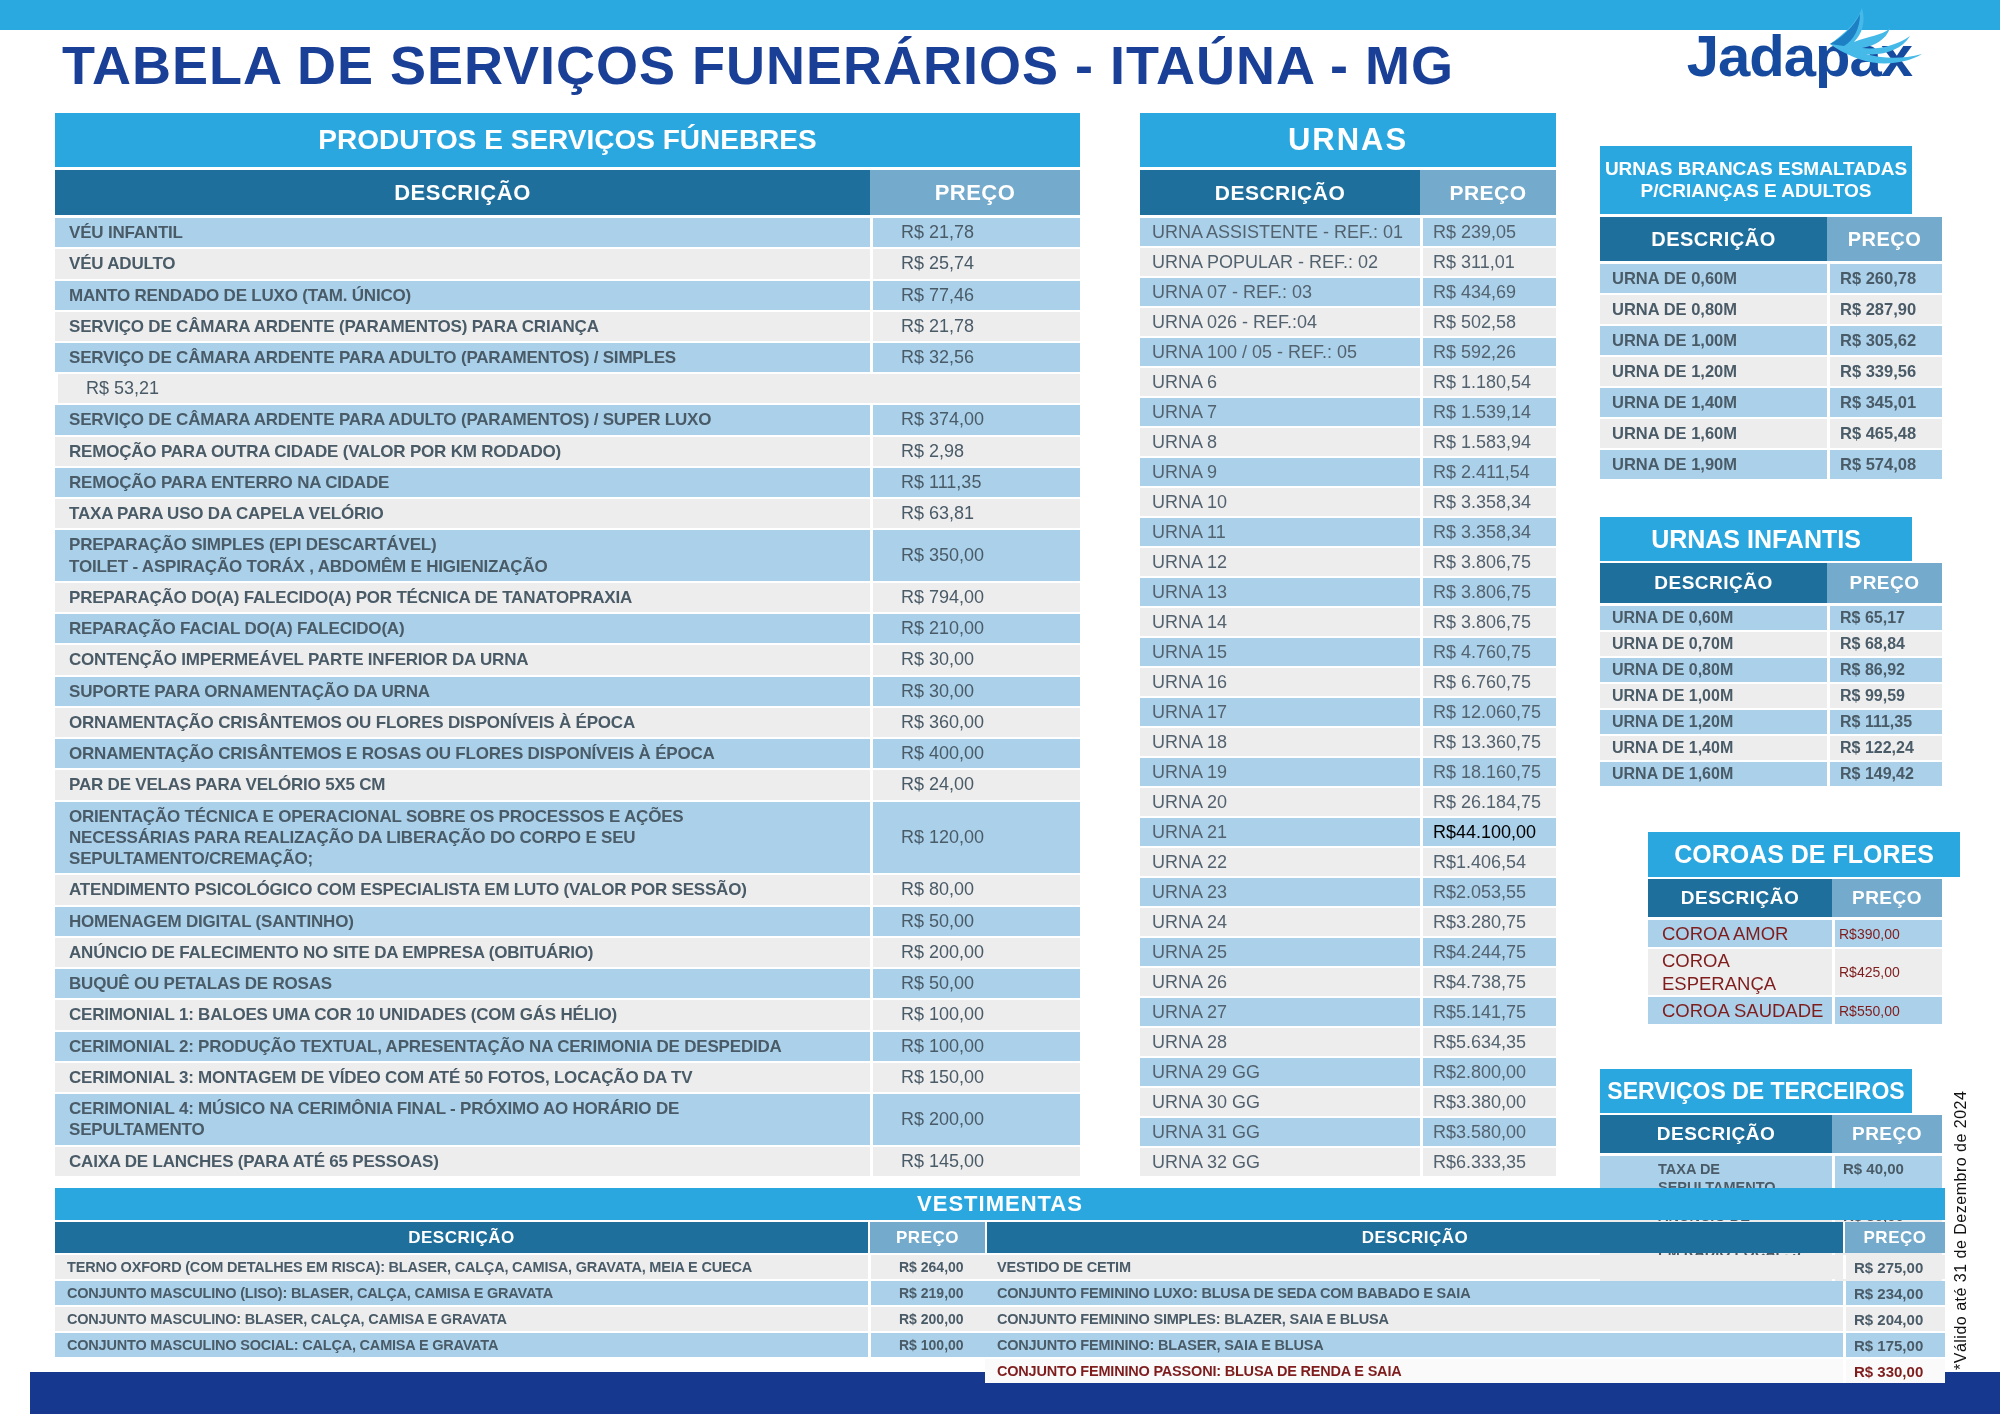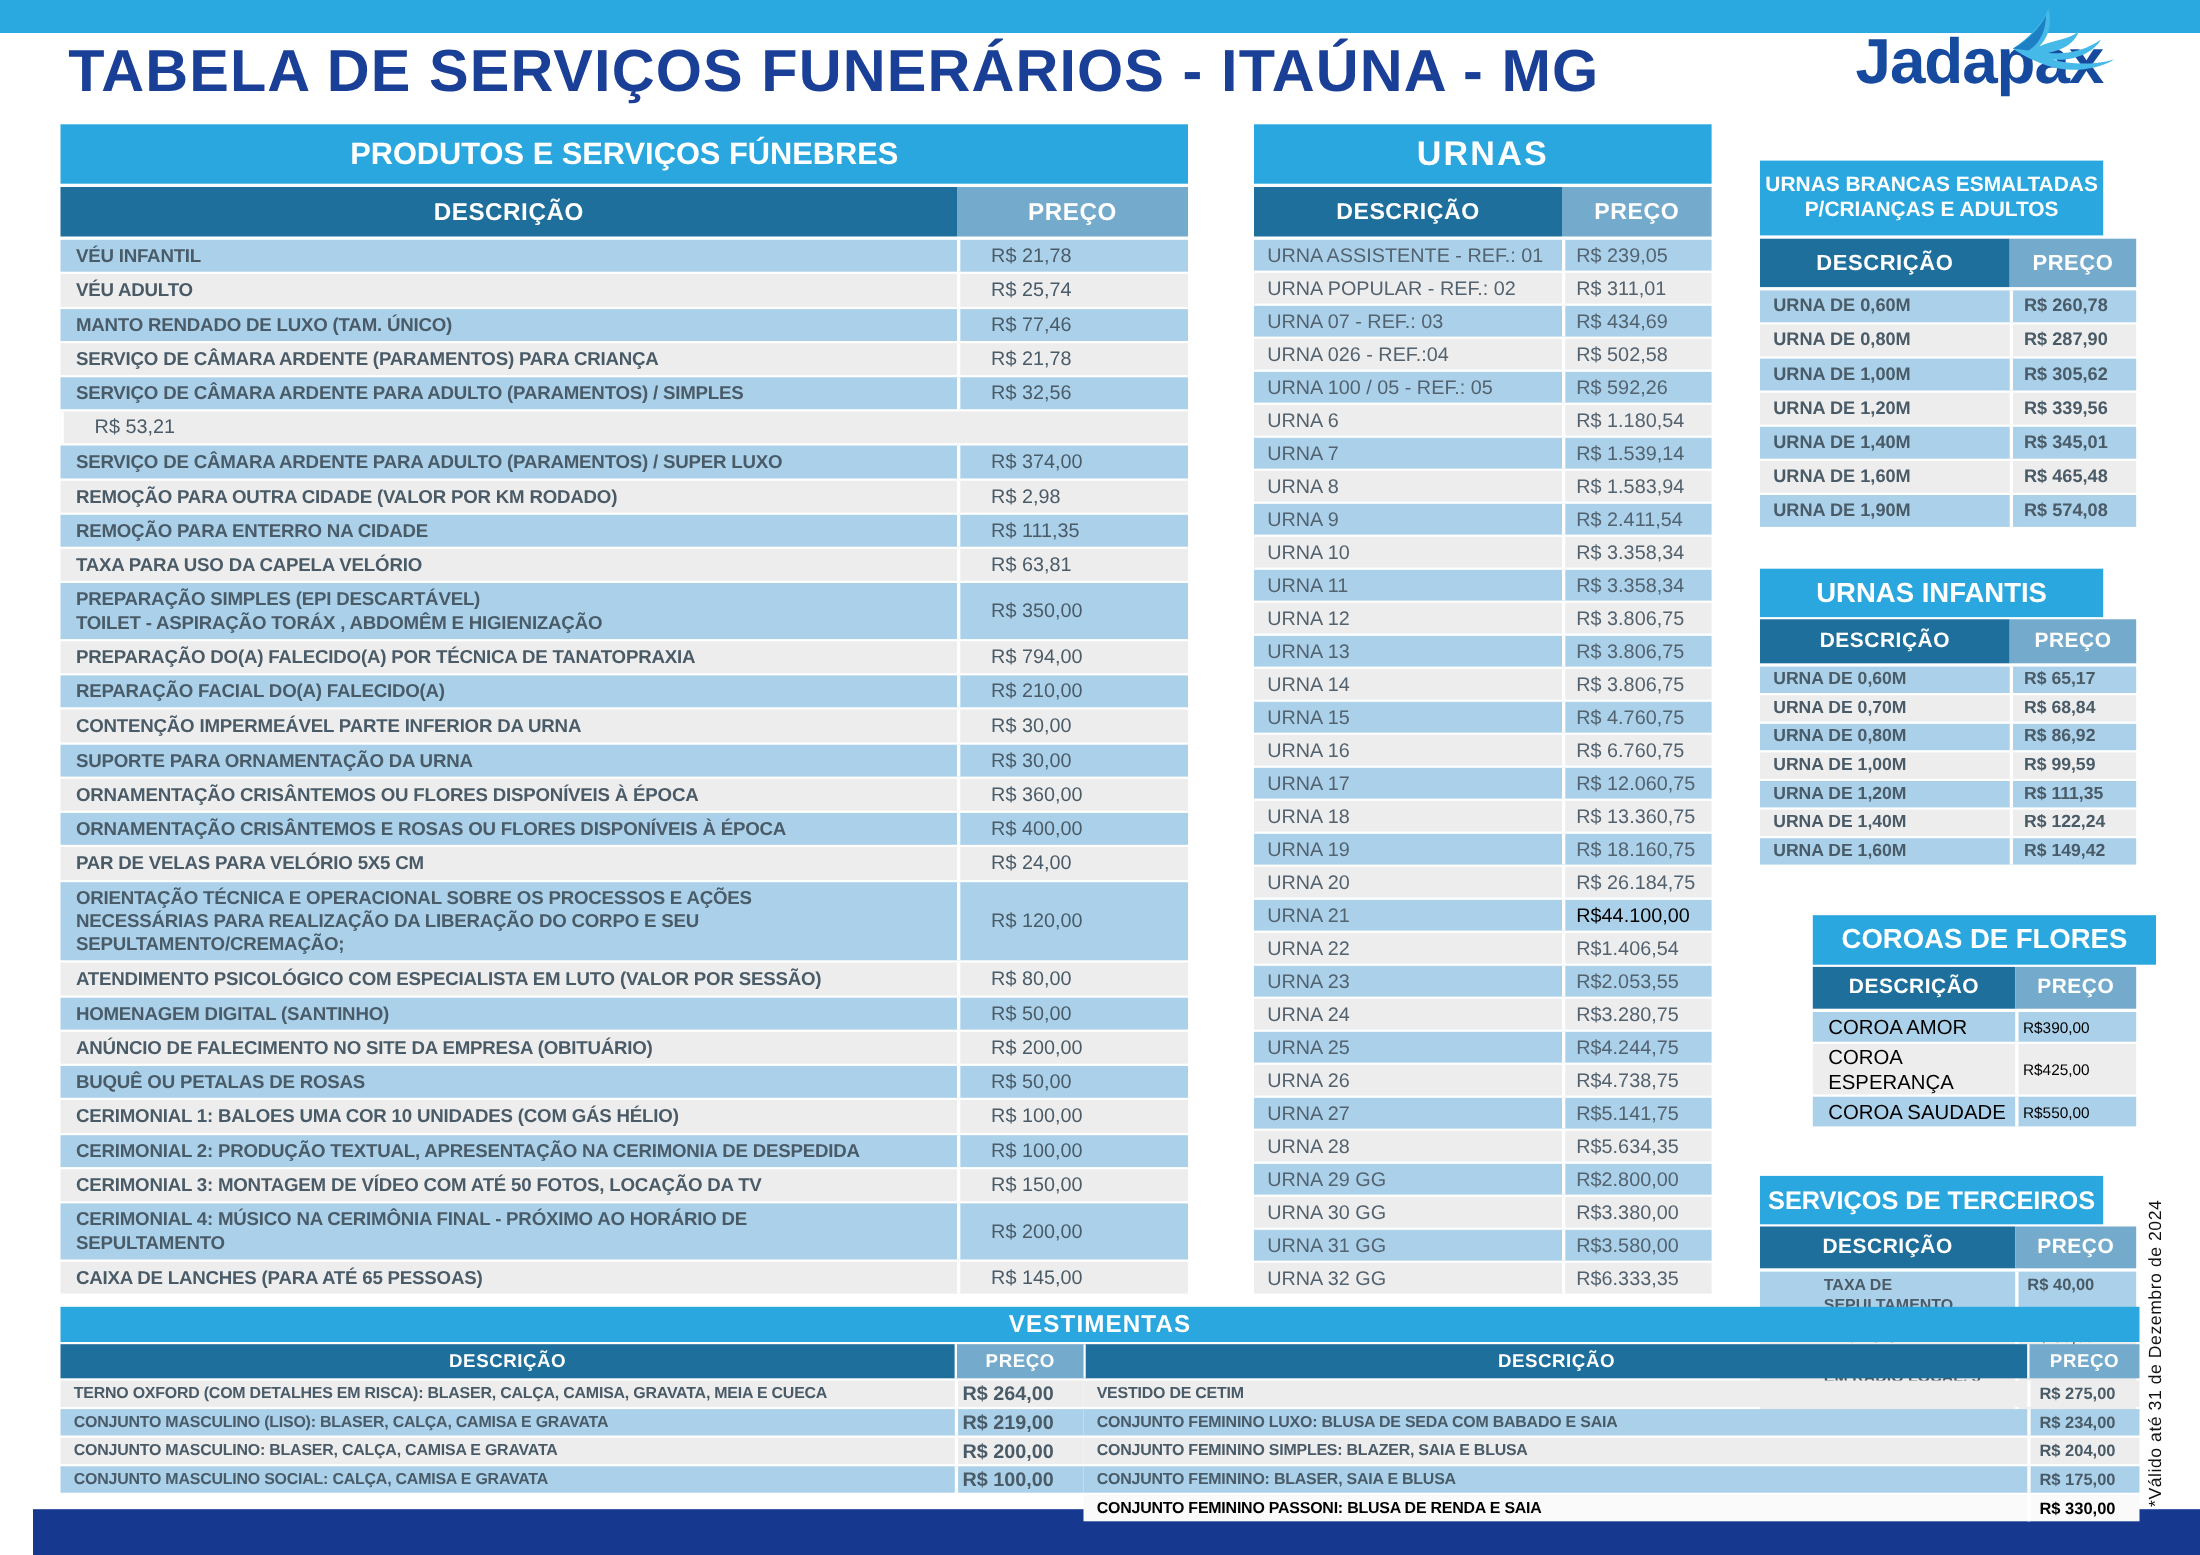--- a/index.html
+++ b/index.html
@@ -36,21 +36,21 @@
     display:flex; align-items:center; justify-content:center; letter-spacing:0.5px;
   }
   .tbody { margin-top:3px; }
   .trow { display:flex; margin-bottom:2px; }
   .trow.b { background:#ABD1EA; }
   .trow.g { background:#EDEDED; }
   .trow.w { background:#FAFAFA; }
   .c { display:flex; align-items:center; }
   .c.d { flex:1; white-space:pre-line; line-height:1.25; color:#4A5B68; }
   .c.p { border-left:3px solid #fff; color:#4A5B68; }
-  .trow.dark .c.d, .trow.dark .c.p, .c.p.dark { color:#000000; }
+  .trow.dark .c.d, .trow.dark .c.p, .c.p.dark { color:#7f1d1d; }
 
   
   #produtos { left:55px; top:113px; width:1025px; }
   #produtos .sec-title { height:54px; font-size:28px; }
   #produtos .col-head { height:45px; }
   #produtos .ch-desc { font-size:22px; }
   #produtos .ch-price { width:210px; font-size:22px; }
   #produtos .trow { min-height:29px; }
   #produtos .c.d { font-size:17px; font-weight:600; padding:4px 6px 4px 14px; letter-spacing:-0.2px; }
   #produtos .c.p { width:210px; font-size:18px; font-weight:500; padding-left:28px; }
@@ -114,21 +114,21 @@
   .v-left { width:930px; }
   .v-right { width:960px; }
   .v-sub .col-head { height:31px; margin-top:0; }
   .v-sub .ch-desc { font-size:17px; }
   .v-left .ch-price { width:117px; font-size:17px; border-left:2px solid #fff; }
   .v-right .ch-desc { border-left:2px solid #fff; }
   .v-right .ch-price { width:102px; font-size:17px; border-left:2px solid #fff; }
   .v-sub .tbody { margin-top:2px; }
   .v-sub .trow { min-height:24px; }
   .v-sub .c.d { font-size:14.5px; font-weight:700; padding-left:12px; letter-spacing:-0.2px; }
-  .v-left .c.p { width:117px; font-size:18px; font-weight:600; padding-left:4px; }
+  .v-left .c.p { width:117px; font-size:14px; font-weight:600; padding-left:28px; }
   .v-right .c.p { width:102px; font-size:15px; font-weight:600; padding-left:8px; }
 
   .validity {
     position:absolute; left:1952px; top:845px; height:525px; z-index:4;
     writing-mode:vertical-rl; transform:rotate(180deg);
     font-size:16px; color:#111; letter-spacing:0.5px; white-space:nowrap;
   }
 </style>
 </head>
 <body>

